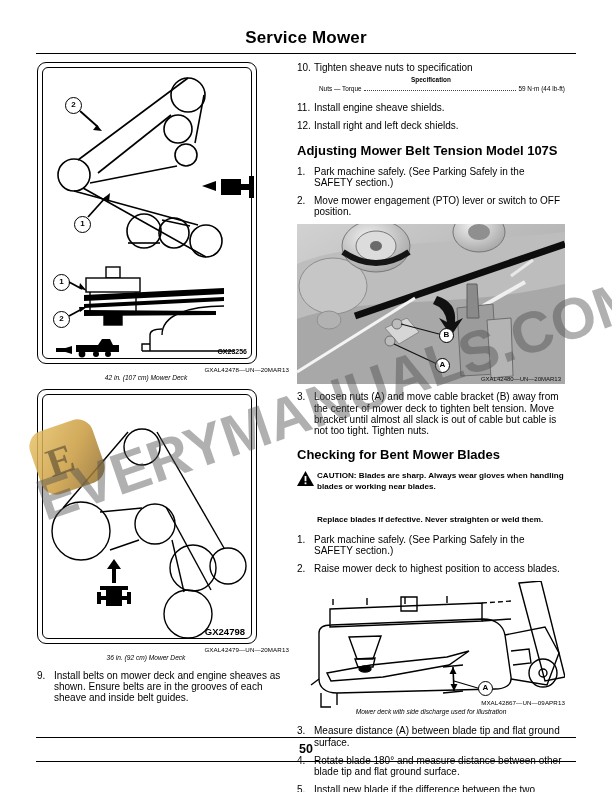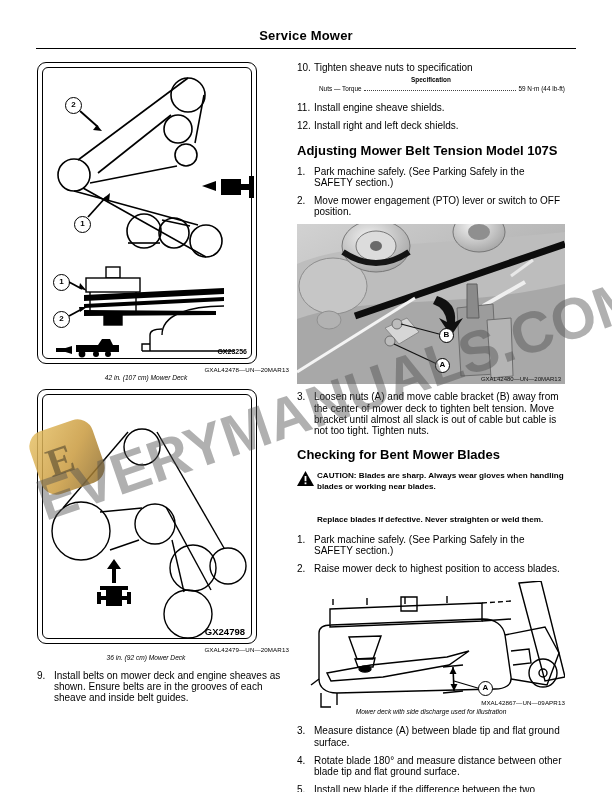--- a/index.html
+++ b/index.html
@@ -13,21 +13,21 @@
     -webkit-font-smoothing:antialiased;
   }
   .page{position:absolute;inset:0;}
 
   
   .header{
     position:absolute;left:36px;top:28px;width:540px;
     text-align:center;
   }
   .header .title{
-    font-size:13px;font-weight:bold;letter-spacing:.2px;
+    font-size:17px;font-weight:bold;letter-spacing:.2px;
     padding-bottom:5px;
   }
   .header .rule{
     border-bottom:1.6px solid #000;width:100%;
   }
 
   
   .col-left{position:absolute;left:37px;top:62px;width:252px;}
   .col-right{position:absolute;left:297px;top:62px;width:268px;}
 
@@ -436,14 +436,19 @@
       <div class="txt">Repeat for all blades.</div>
     </div>
   </div>
 
   <div class="wm">
     <div class="wm-badge"></div>
     <div class="wm-badge-e">E</div>
     <div class="wm-text">EVERYMANUALS.COM</div>
   </div>
 
+  <div class="footer">
+    <div class="rule"></div>
+    <div class="pno">50</div>
+    <div class="rule2"></div>
+  </div>
 
 </div>
 
 </body></html>

